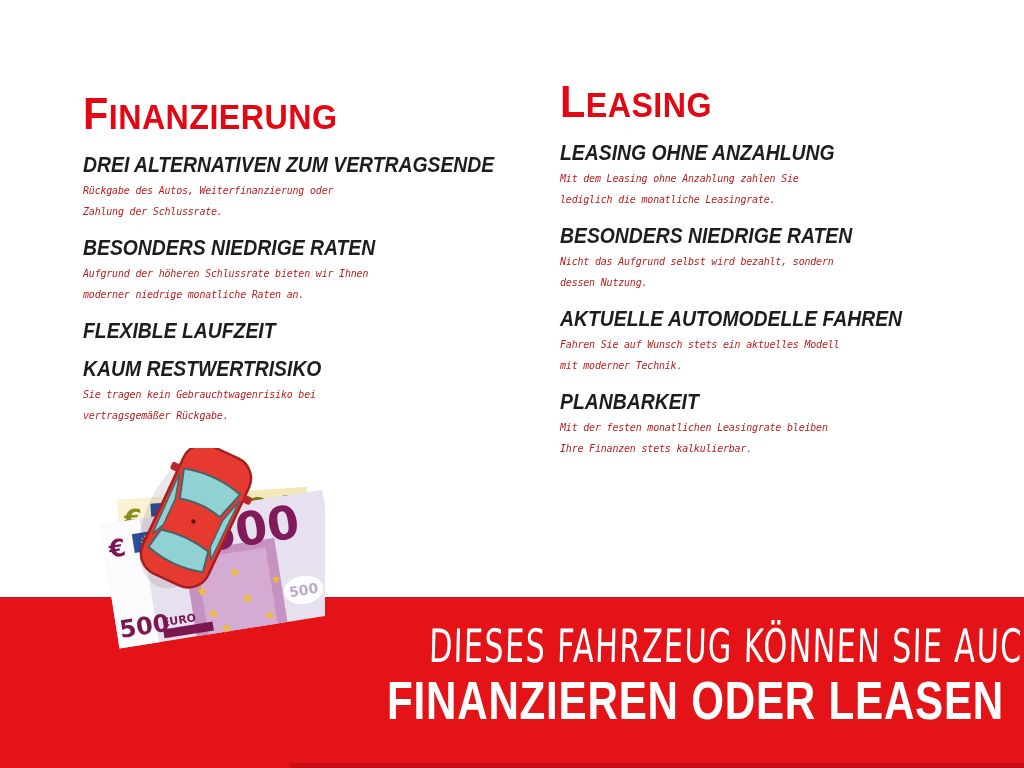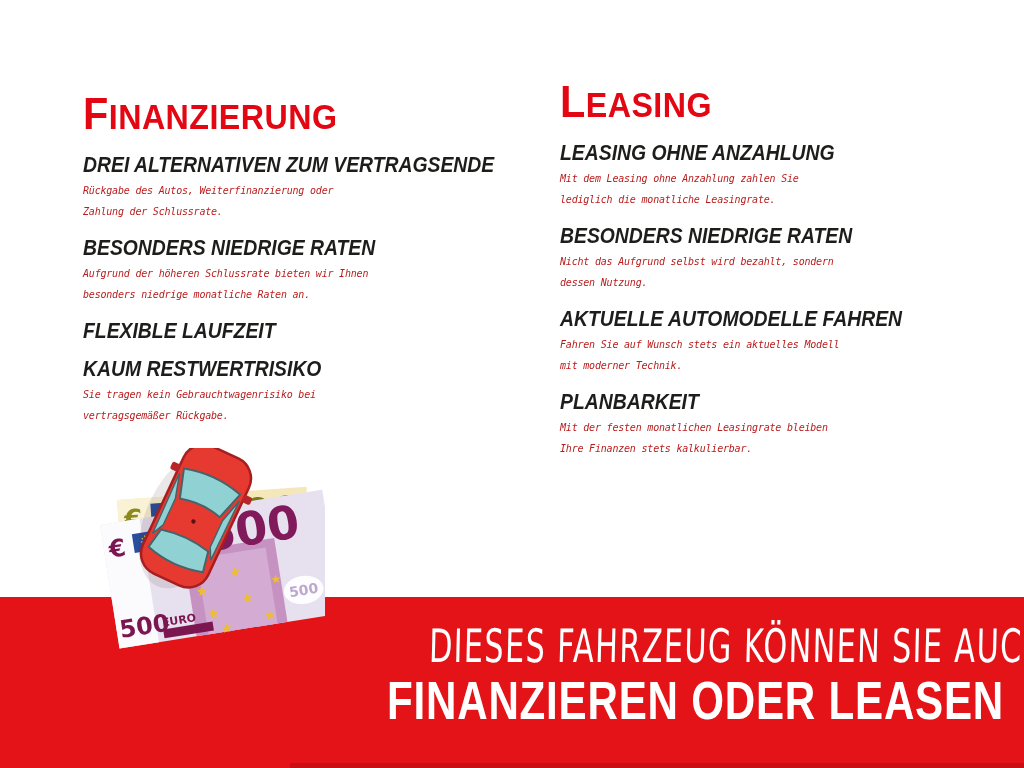--- a/index.html
+++ b/index.html
@@ -72,21 +72,21 @@
   <h1 class="col-title">FINANZIERUNG</h1>
 
   <div class="section">
     <h3 class="section-heading">DREI ALTERNATIVEN ZUM VERTRAGSENDE</h3>
     <p class="section-body">Rückgabe des Autos, Weiterfinanzierung oder
 Zahlung der Schlussrate.</p>
   </div>
   <div class="section">
     <h3 class="section-heading">BESONDERS NIEDRIGE RATEN</h3>
     <p class="section-body">Aufgrund der höheren Schlussrate bieten wir Ihnen
-besonders niedrige monatliche Raten an.</p>
+moderner niedrige monatliche Raten an.</p>
   </div>
   <div class="section">
     <h3 class="section-heading">FLEXIBLE LAUFZEIT</h3>
   </div>
   <div class="section">
     <h3 class="section-heading">KAUM RESTWERTRISIKO</h3>
     <p class="section-body">Sie tragen kein Gebrauchtwagenrisiko bei
 vertragsgemäßer Rückgabe.</p>
   </div>
 </div>

